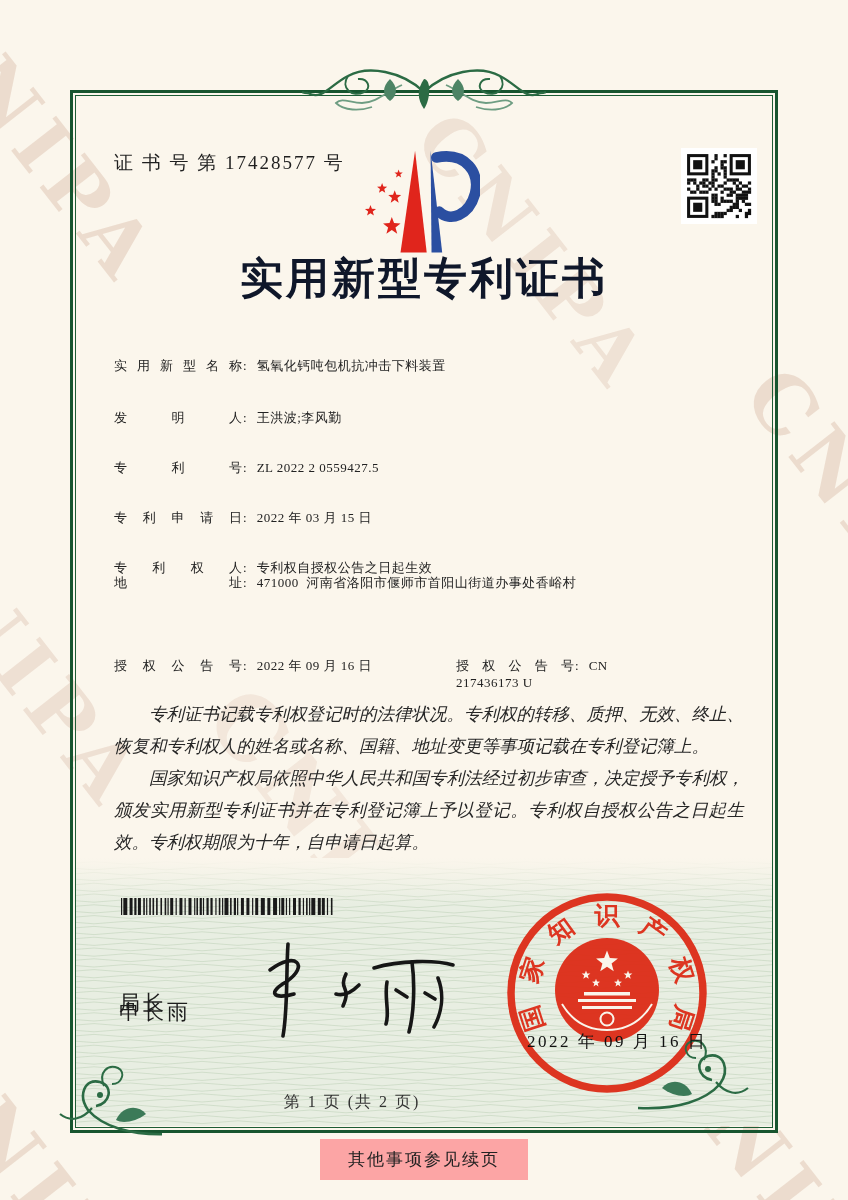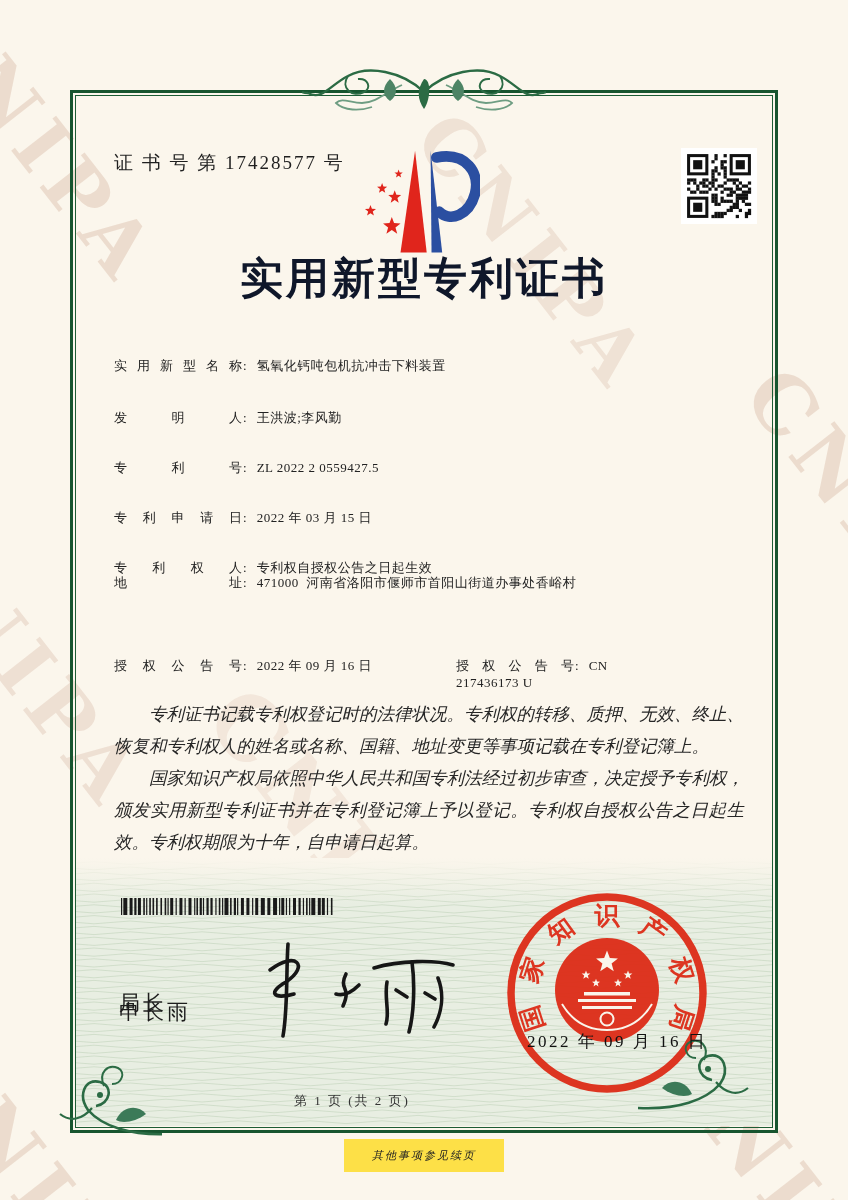--- a/index.html
+++ b/index.html
@@ -76,25 +76,25 @@
   .signer-title{top:961px;margin-top:28px;}
   .signer-name{top:998px;}
   #signature{position:absolute; left:240px; top:938px; z-index:4;}
   #seal{position:absolute; left:492px; top:878px; z-index:5; opacity:0.95;}
   .seal-date{
     position:absolute; left:527px; top:1030px; z-index:6;
     font-size:17px; letter-spacing:2.5px; color:#111; white-space:pre;
   }
   .page-info{
     position:absolute; left:70px; top:1092px; width:564px; z-index:6;
-    text-align:center; font-size:13px; letter-spacing:2px; color:#333;
+    text-align:center; font-size:16px; letter-spacing:2px; color:#333;
   }
   .note-box{
     position:absolute; left:50%; transform:translateX(-50%); top:1139px; z-index:4;
-    background:#fde047; padding:9px 28px; font-size:11px; font-style:italic;
+    background:#fca5a5; padding:9px 28px; font-size:17px; 
     letter-spacing:2px; color:#222; white-space:nowrap;
   }
 </style>
 </head>
 <body>
 
 <div class="page">
 
   <div class="wm wm1">CNIPA</div>
   <div class="wm wm2">CNIPA</div>

